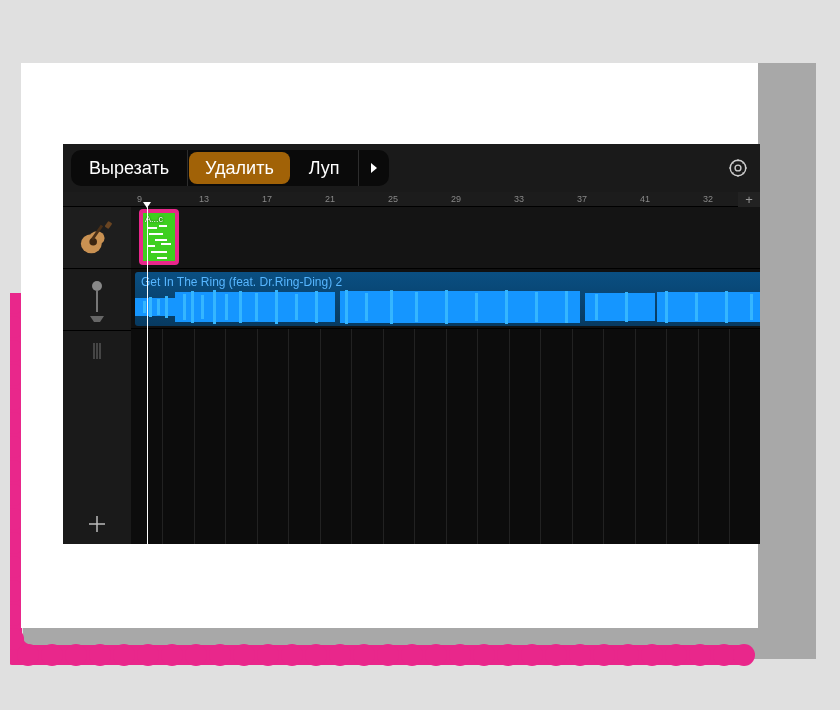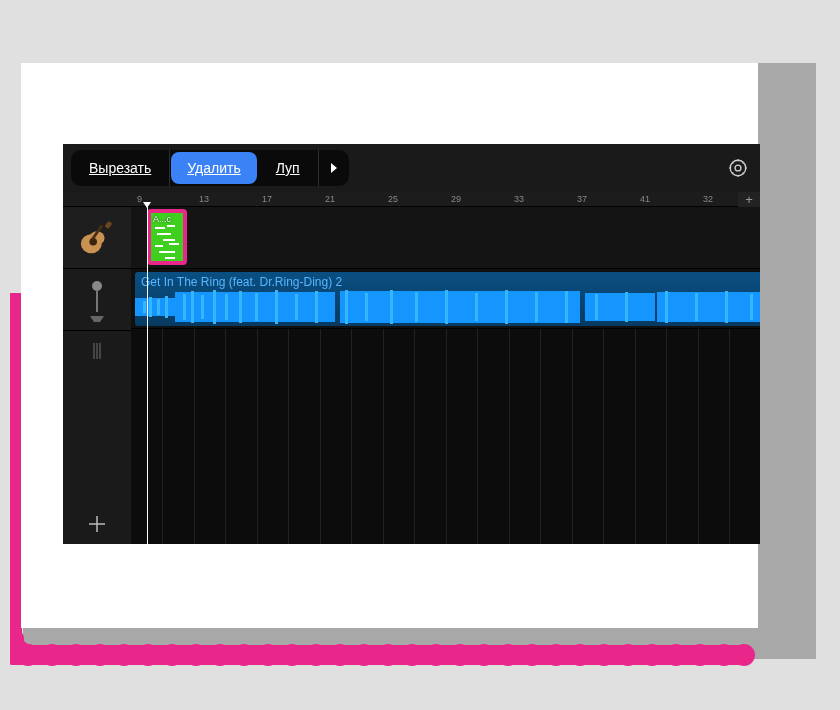--- a/index.html
+++ b/index.html
@@ -65,29 +65,28 @@
     height: 36px;
     overflow: hidden;
     margin-left: 2px;
   }
   .ctx-item {
     display: flex;
     align-items: center;
     justify-content: center;
     padding: 0 18px;
     color: #fff;
-    font-size: 14px;
+    font-size: 18px;
     border-right: 1px solid #2d2d2d;
     cursor: pointer;
     white-space: nowrap;
-    text-decoration: underline;
   }
   .ctx-item:last-child { border-right: none; }
   .ctx-item.active {
-    background: #3b82f6;
+    background: #a16207;
     border-radius: 8px;
     border-right: none;
     margin: 2px 1px;
     padding: 16px 16px;
   }
   .ctx-arrow {
     display: flex; align-items: center; justify-content: center;
     width: 30px;
     color: #fff;
   }
@@ -169,21 +168,21 @@
     position: absolute;
     left: 0; right: 0;
     border-bottom: 1px solid #000;
   }
   .lane1 { top: 0; height: 62px; background: #141414; }
   .lane2 { top: 62px; height: 60px; background: #101010; }
   
   .midi-clip {
     position: absolute;
     top: 2px;
-    left: 16px;
+    left: 8px;
     width: 40px;
     height: 56px;
     background: #3ecf1f;
     border: 4px solid #e9278b;
     border-radius: 4px;
     overflow: hidden;
   }
   .midi-clip .label {
     font-size: 9px; color: #fff;
     padding: 1px 2px;

